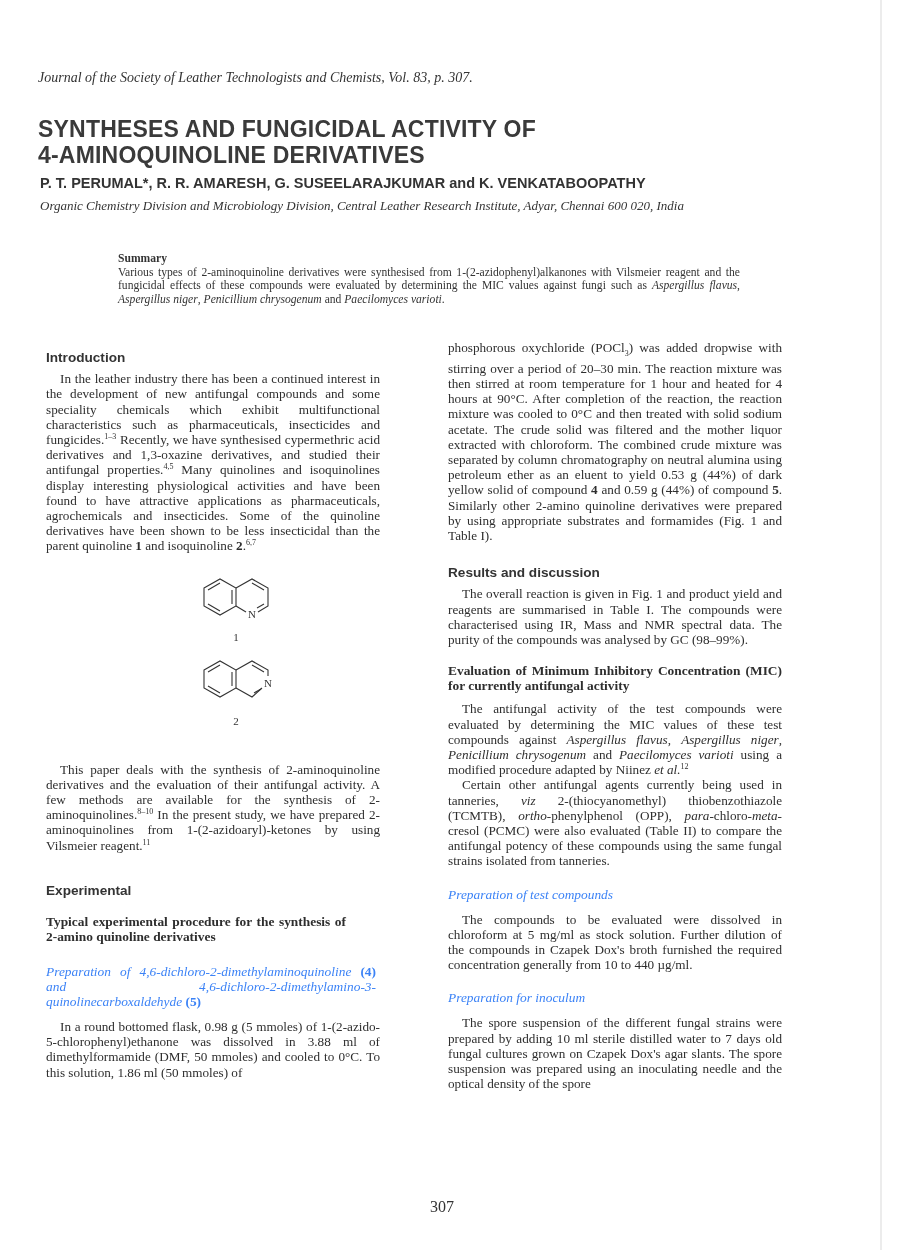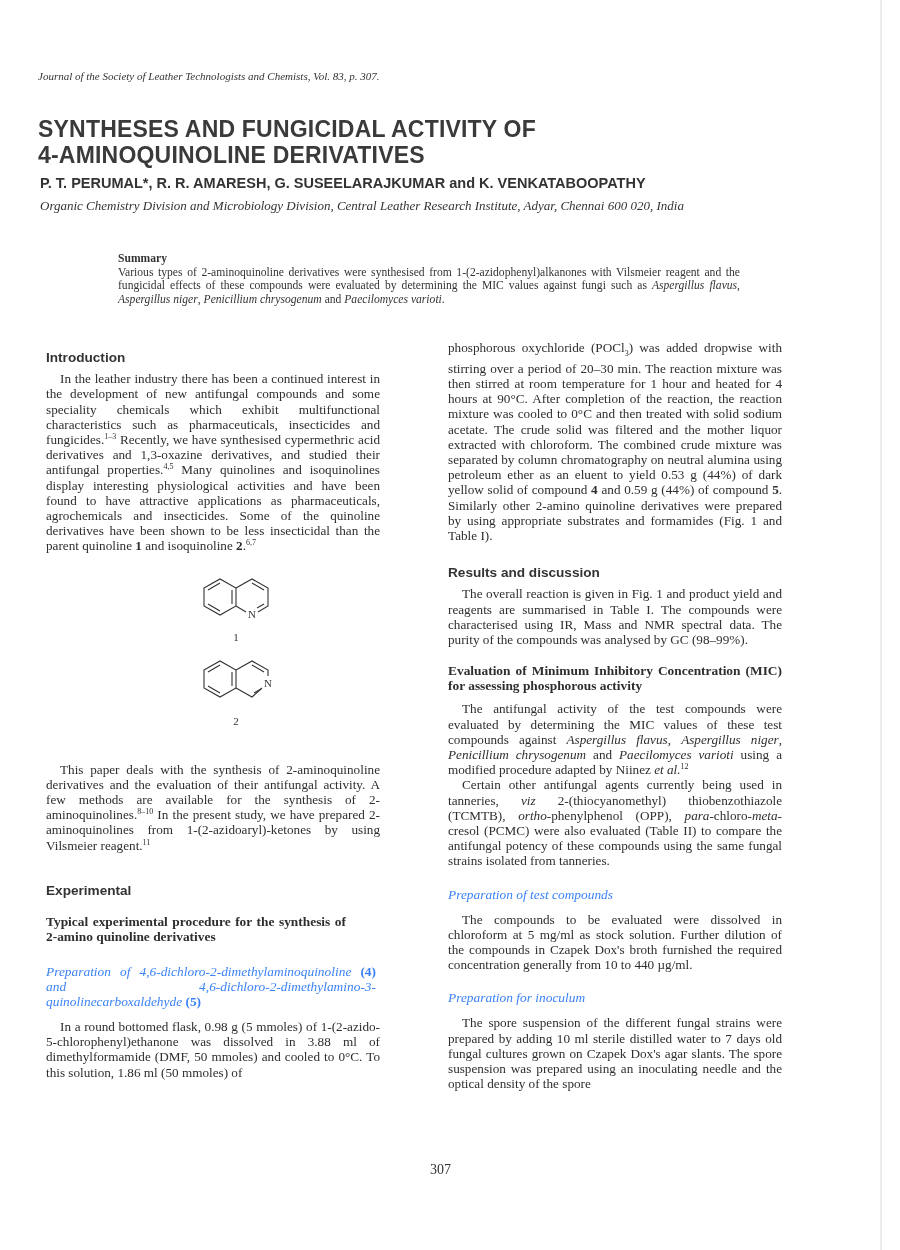--- a/index.html
+++ b/index.html
@@ -1,34 +1,34 @@
 <!DOCTYPE html>
 <html><head>
 <meta charset="utf-8">
 <style>
   html, body { margin:0; padding:0; background:#ffffff; }
   body { width:900px; height:1250px; position:relative; overflow:hidden; color:#2a2a2a;
          font-family:"Liberation Serif","DejaVu Serif",serif; }
   .abs { position:absolute; }
-  .journal { left:38px; top:70px; font-size:11px; font-style:italic; color:#333; }
+  .journal { left:38px; top:70px; font-size:14px; font-style:italic; color:#333; }
   .title { left:38px; top:116px; width:640px; font-family:"Liberation Sans","DejaVu Sans",sans-serif;
            font-weight:bold; font-size:23px; line-height:26px; color:#3a3a3a; letter-spacing:0.2px; }
   .authors { left:40px; top:175px; font-family:"Liberation Sans","DejaVu Sans",sans-serif; font-weight:bold;
              font-size:14.5px; color:#333; }
   .affil { left:40px; top:198px; font-size:13px; font-style:italic; color:#333; }
   .summary { left:118px; top:252px; width:622px; font-size:11.6px; line-height:13.5px; color:#333; text-align:justify; }
   .summary .head { font-weight:bold; display:block; }
   .col { width:334px; font-size:13.2px; line-height:15.2px; text-align:justify; color:#2e2e2e; }
   .col p { margin:0; text-indent:14px; }
   .sec-h { font-family:"Liberation Sans","DejaVu Sans",sans-serif; font-weight:bold; font-size:13.6px; color:#333; margin:0; }
   .sub-h { font-weight:bold; font-size:13.4px; line-height:15px; margin:0; color:#2e2e2e; }
   .sub-i { font-style:italic; font-size:13.4px; line-height:15px; margin:0; color:#3b82f6; }
   sup { font-size:8px; line-height:0; }
   .struct { text-align:center; font-size:11px; color:#333; }
-  .pageno { left:430px; top:1162px; font-size:14px; color:#333; }
+  .pageno { left:430px; top:1198px; font-size:16px; color:#333; }
   .edge { left:880px; top:0; width:2px; height:1250px; background:#ececec; }
 </style>
 </head>
 <body>
 
 <div class="abs edge"></div>
 
 <div class="abs journal">Journal of the Society of Leather Technologists and Chemists, Vol. 83, p. 307.</div>
 
 <div class="abs title">
@@ -89,21 +89,21 @@
 
   <p style="margin-top:10px;">In a round bottomed flask, 0.98 g (5 mmoles) of 1-(2-azido-5-chlorophenyl)ethanone was dissolved in 3.88 ml of dimethylformamide (DMF, 50 mmoles) and cooled to 0°C. To this solution, 1.86 ml (50 mmoles) of</p>
 </div>
 
 <div class="abs col" style="left:448px; top:340px;">
   <p style="text-indent:0;"><span>phosphorous oxychloride (POCl</span><sub style="font-size:8px;">3</sub><span>) was added dropwise with stirring over a period of 20–30 min. The reaction mixture was then stirred at room temperature for 1 hour and heated for 4 hours at 90°C. After completion of the reaction, the reaction mixture was cooled to 0°C and then treated with solid sodium acetate. The crude solid was filtered and the mother liquor extracted with chloroform. The combined crude mixture was separated by column chromatography on neutral alumina using petroleum ether as an eluent to yield 0.53 g (44%) of dark yellow solid of compound </span><b>4</b><span> and 0.59 g (44%) of compound </span><b>5</b><span>. Similarly other 2-amino quinoline derivatives were prepared by using appropriate substrates and formamides (Fig. 1 and Table I).</span></p>
 
   <h2 class="sec-h" style="margin-top:22px; margin-bottom:6px;">Results and discussion</h2>
   <p>The overall reaction is given in Fig. 1 and product yield and reagents are summarised in Table I. The compounds were characterised using IR, Mass and NMR spectral data. The purity of the compounds was analysed by GC (98–99%).</p>
 
-  <h3 class="sub-h" style="margin-top:16px;">Evaluation of Minimum Inhibitory Concentration (MIC) for assessing phosphorous activity</h3>
+  <h3 class="sub-h" style="margin-top:16px;">Evaluation of Minimum Inhibitory Concentration (MIC) for currently antifungal activity</h3>
 
   <p style="margin-top:8px;"><span>The antifungal activity of the test compounds were evaluated by determining the MIC values of these test compounds against </span><i>Aspergillus flavus</i><span>, </span><i>Aspergillus niger</i><span>, </span><i>Penicillium chrysogenum</i><span> and </span><i>Paecilomyces varioti</i><span> using a modified procedure adapted by Niinez </span><i>et al.</i><sup>12</sup></p>
 
   <p><span>Certain other antifungal agents currently being used in tanneries, </span><i>viz</i><span> 2-(thiocyanomethyl) thiobenzothiazole (TCMTB), </span><i>ortho</i><span>-phenylphenol (OPP), </span><i>para</i><span>-chloro-</span><i>meta</i><span>-cresol (PCMC) were also evaluated (Table II) to compare the antifungal potency of these compounds using the same fungal strains isolated from tanneries.</span></p>
 
   <h3 class="sub-i" style="margin-top:18px; font-weight:normal;">Preparation of test compounds</h3>
   <p style="margin-top:10px;">The compounds to be evaluated were dissolved in chloroform at 5 mg/ml as stock solution. Further dilution of the compounds in Czapek Dox's broth furnished the required concentration generally from 10 to 440 µg/ml.</p>
 
   <h3 class="sub-i" style="margin-top:18px; font-weight:normal;">Preparation for inoculum</h3>
   <p style="margin-top:10px;">The spore suspension of the different fungal strains were prepared by adding 10 ml sterile distilled water to 7 days old fungal cultures grown on Czapek Dox's agar slants. The spore suspension was prepared using an inoculating needle and the optical density of the spore</p>

